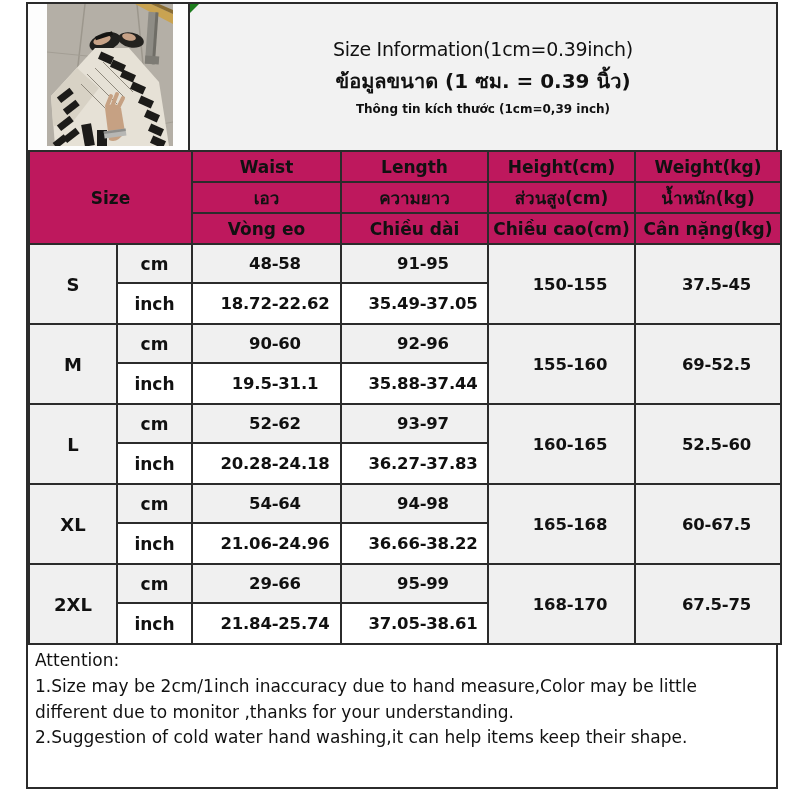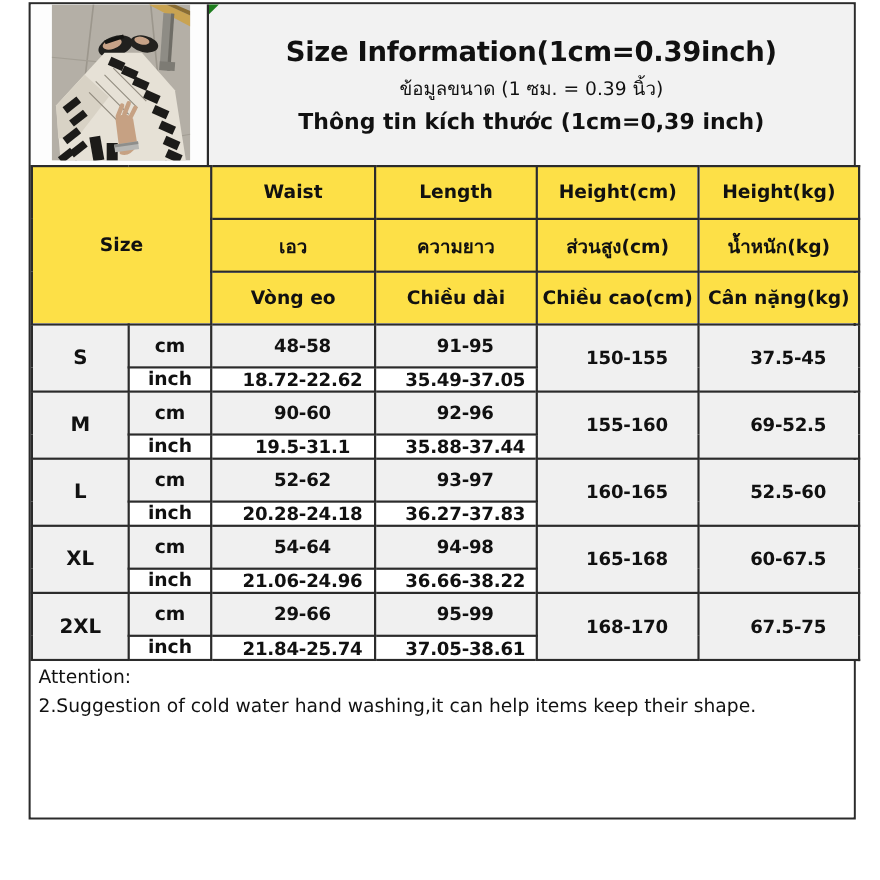--- a/index.html
+++ b/index.html
@@ -10,35 +10,35 @@
 
   .sheet { position:absolute; left:26px; top:2px; width:752px; border:2px solid #2b2b2b; background:#fff; }
 
   
   .header-row { display:flex; height:146px; }
   .photo-cell { width:162px; border-right:2px solid #2b2b2b; background:#fdfdfd; position:relative; flex:none; }
   .photo-cell svg { position:absolute; left:19px; top:0; width:126px; height:142px; display:block; }
   .title-cell { flex:1; background:#f2f2f2; position:relative; display:flex; flex-direction:column; justify-content:center; align-items:center; gap:5px; }
   .corner-marker { position:absolute; left:0; top:0; width:0; height:0;
                    border-top:9px solid #1e7d1e; border-right:9px solid transparent; }
-  .t-en { font-size:25px; font-weight:bold; letter-spacing:-0.3px; }
-  .t-th { font-size:17px; font-weight:normal; }
-  .t-vi { font-size:20px; font-weight:bold; }
+  .t-en { font-size:19px; font-weight:normal; letter-spacing:-0.3px; }
+  .t-th { font-size:20px; font-weight:bold; }
+  .t-vi { font-size:12px; font-weight:bold; }
 
   
   table.size-table { border-collapse:collapse; table-layout:fixed; width:752px; }
   .size-table td { border:2px solid #2b2b2b; text-align:center; vertical-align:middle; padding:0; overflow:hidden; }
   col.c1{width:88px;} col.c2{width:75px;} col.c3{width:149px;} col.c4{width:147px;} col.c5{width:147px;} col.c6{width:146px;}
 
-  tr.hdr td { height:48px; background:#fde047; font-weight:bold; font-size:17px; }
+  tr.hdr td { height:31px; background:#be185d; font-weight:bold; font-size:17px; }
   td.size-head { font-size:19px; }
   tr.hdr td.th-lang { font-size:17px; }
 
   tr.row-cm td { height:39px; background:#f0f0f0; }
-  tr.row-inch td { height:22px; background:#ffffff;margin-top:28px; }
+  tr.row-inch td { height:41px; background:#ffffff;margin-top:28px; }
   td.size-col { background:#d9d9d9; font-weight:bold; font-size:18px; }
   td.unit { font-weight:bold; font-size:17px; }
   td.val { font-weight:bold; font-size:16.5px; letter-spacing:-0.2px;padding-left:17px; }
   td.merged { background:#f0f0f0; }
 
   
   .attention { height:142px; padding:3px 7px; background:#fff; font-size:17px; line-height:1.52; }
 </style>
 </head>
 <body>
@@ -129,21 +129,21 @@
           <col class="c4">
           <col class="c5">
           <col class="c6">
       </colgroup>
       <tbody>
         <tr class="hdr">
           <td class="size-head" rowspan="3" colspan="2">Size</td>
           <td>Waist</td>
           <td>Length</td>
           <td>Height(cm)</td>
-          <td>Height(kg)</td>
+          <td>Weight(kg)</td>
         </tr>
         <tr class="hdr">
           <td class="th-lang">เอว</td>
           <td class="th-lang">ความยาว</td>
           <td class="th-lang">ส่วนสูง(cm)</td>
           <td class="th-lang">น้ำหนัก(kg)</td>
         </tr>
         <tr class="hdr">
           <td>Vòng eo</td>
           <td>Chiều dài</td>
@@ -218,17 +218,18 @@
         <tr class="row-inch">
           <td class="unit">inch</td>
           <td class="val">21.84-25.74</td>
           <td class="val">37.05-38.61</td>
         </tr>
       </tbody>
     </table>
 
     <div class="attention">
       <div>Attention:</div>
+      <div>1.Size may be 2cm/1inch inaccuracy due to hand measure,Color may be little different due to monitor ,thanks for your understanding.</div>
       <div>2.Suggestion of cold water hand washing,it can help items keep their shape.</div>
     </div>
 
   </div>
 </div>
 
 </body></html>

